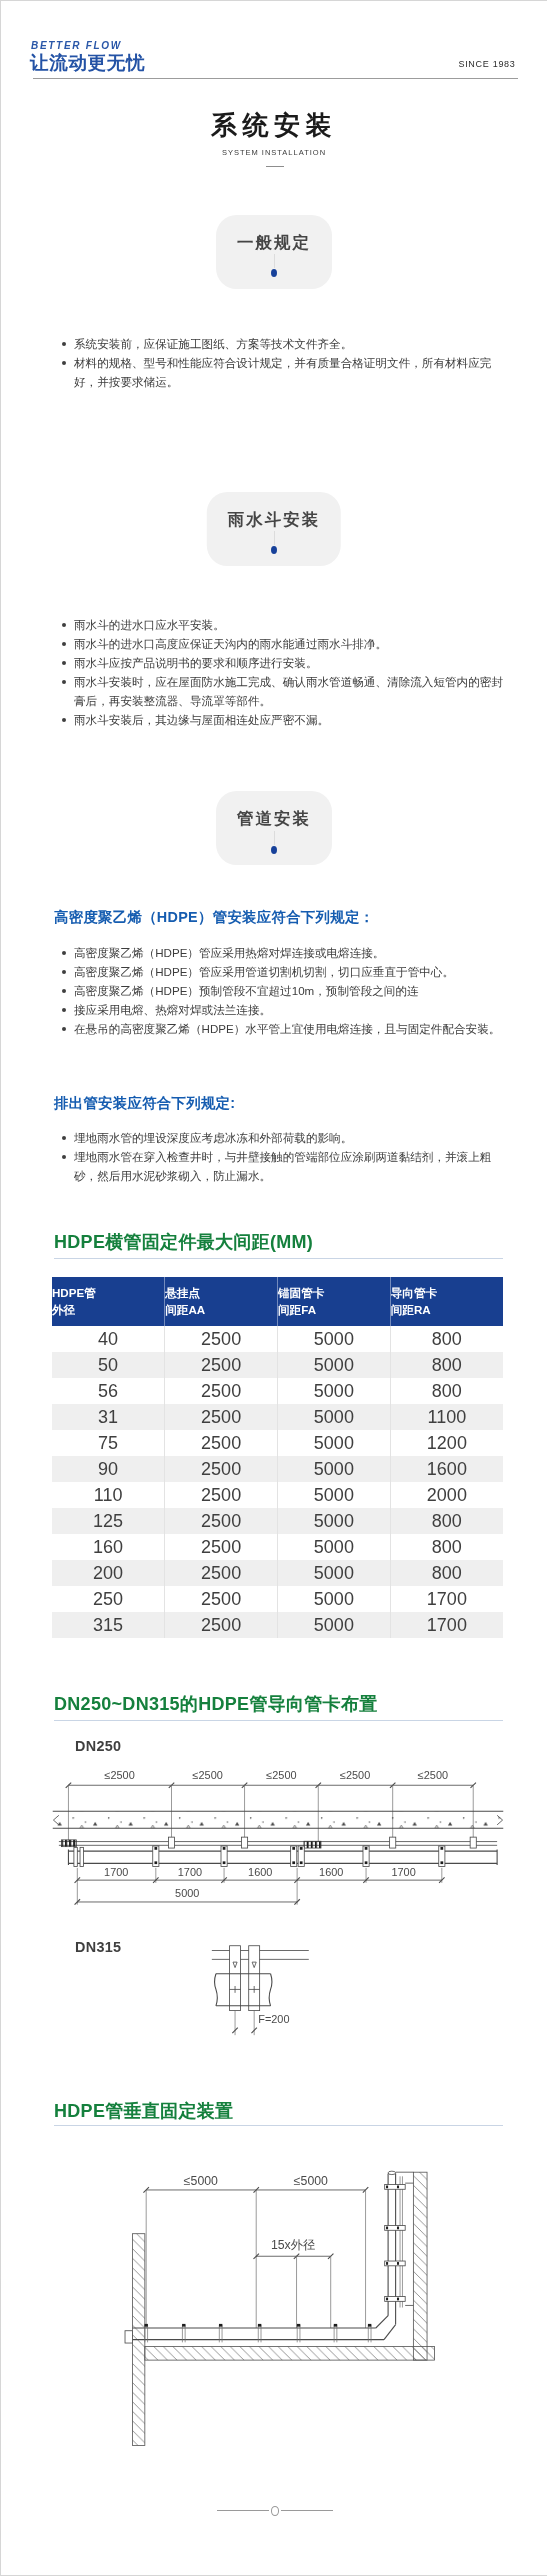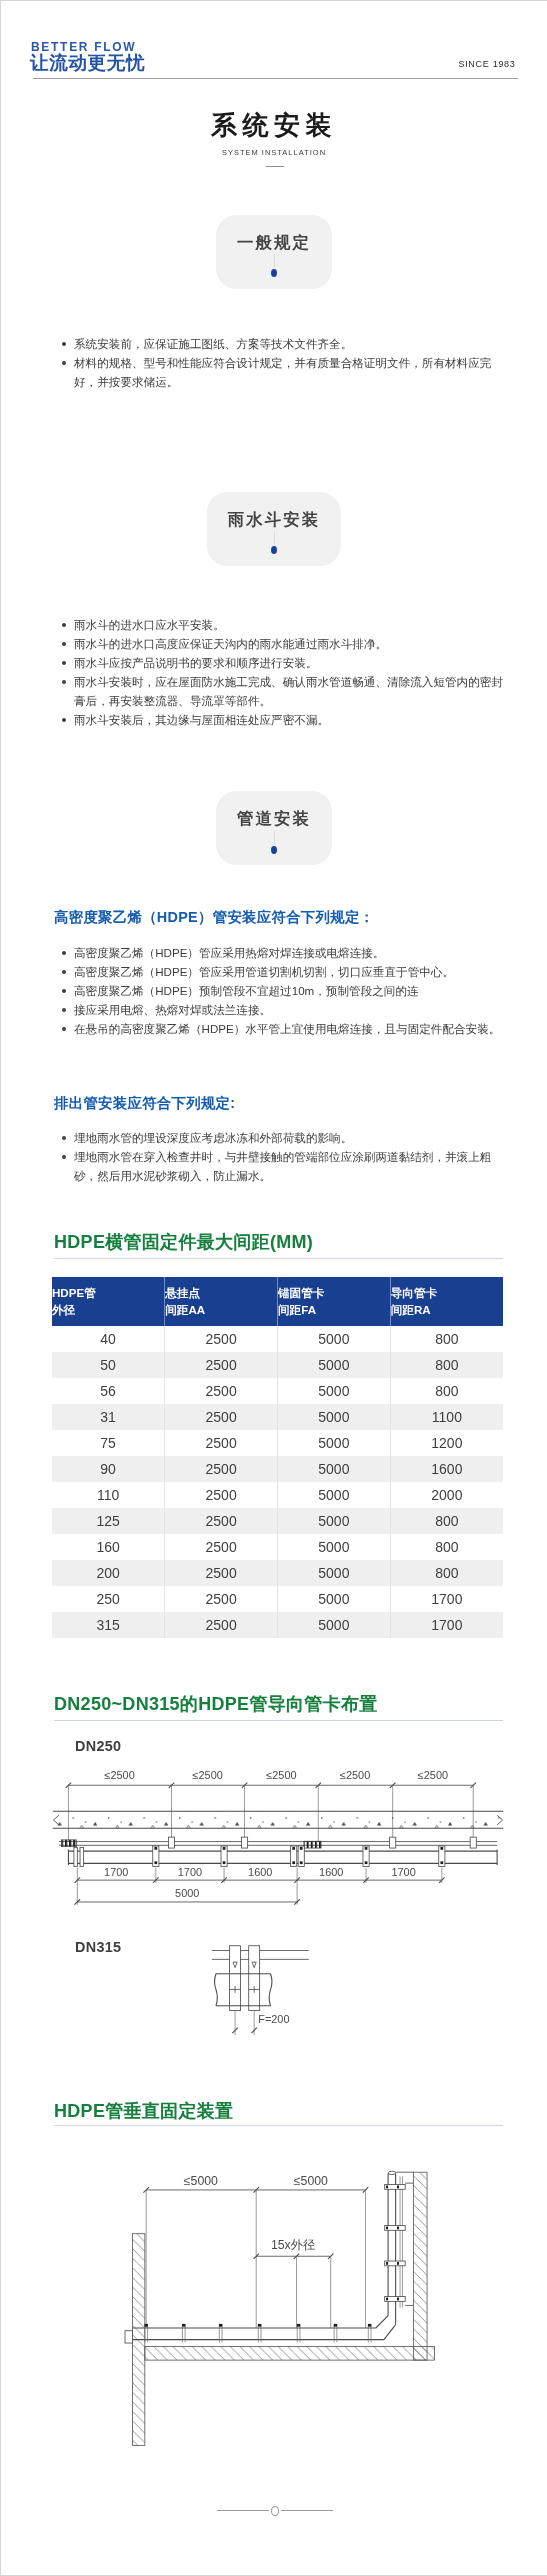--- a/index.html
+++ b/index.html
@@ -1,21 +1,21 @@
 <!DOCTYPE html>
 <html style="font-size:11px"><head>
 <meta charset="utf-8">
 <style>
   html,body{margin:0;padding:0;background:#ffffff;}
   body{font-family:"Liberation Sans","DejaVu Sans",sans-serif;}
   .page{position:relative;width:548px;height:2576px;background:#fff;border:0.7px solid #d6d6d6;box-sizing:border-box;overflow:hidden;}
   .abs{position:absolute;}
 
   
-  .brand-small{left:30px;top:39px;font-size:12px;font-weight:bold;letter-spacing:1.7px;color:#2a57a8;}
+  .brand-small{left:30px;top:39px;font-size:10px;font-weight:bold;letter-spacing:1.7px;color:#2a57a8;font-style:italic;}
   .brand-logo{left:29px;top:49px;font-size:18.5px;font-weight:800;letter-spacing:0.7px;color:#2352a5;}
   .since{right:31.5px;top:58px;font-size:9px;letter-spacing:0.7px;color:#2b2b2b;}
   .header-divider{left:31.5px;top:77px;width:485px;height:1.4px;background:#9c9c9c;}
 
   
   .page-title{left:0;top:107px;width:100%;text-align:center;font-size:26px;font-weight:bold;letter-spacing:5.5px;color:#1b1b1b;}
   .page-subtitle{left:0;top:147px;width:100%;text-align:center;font-size:7.5px;letter-spacing:1px;color:#3a3a3a;}
   .title-dash{left:265px;top:165px;width:18px;height:1.4px;background:#8d8d8d;}
 
   
@@ -29,21 +29,21 @@
   ul.bullets li::before{content:"";position:absolute;left:1.4px;top:7.5px;width:4.1px;height:4.1px;border-radius:50%;background:#3f3f3f;}
 
   .subhead{left:53px;font-size:14.4px;font-weight:bold;color:#155cb0;letter-spacing:0.3px;}
   .bighead{left:53px;font-size:18px;font-weight:bold;color:#15803d;letter-spacing:0.3px;}
   .head-underline{left:53px;width:449px;height:0.7px;background:#c9d5e5;}
 
   
   table.spacing{left:51px;top:1276px;width:451px;border-collapse:collapse;table-layout:fixed;position:absolute;}
   table.spacing th{background:#183f90;color:#fff;font-size:11.6px;font-weight:bold;line-height:16.4px;padding:8.2px 0;text-align:left;border-left:0.7px solid rgba(255,255,255,0.4);}
   table.spacing th:first-child{border-left:none;}
-  table.spacing td{height:26px;font-size:14px;color:#3f3f3f;text-align:center;border-left:0.7px solid #e3e3e3;padding:0;}
+  table.spacing td{height:26px;font-size:18px;color:#3f3f3f;text-align:center;border-left:0.7px solid #e3e3e3;padding:0;}
   table.spacing td:first-child{border-left:none;}
   table.spacing tbody tr:nth-child(even){background:#efefef;}
 
   .diagram-label{font-size:14.4px;font-weight:bold;color:#3f3f3f;letter-spacing:0.3px;}
 
   svg text{font-family:"Liberation Sans","DejaVu Sans",sans-serif;fill:#4a4a4a;}
   svg .ln{stroke:#4a4a4a;stroke-width:1.2;fill:none;}
   svg .ln2{stroke:#4a4a4a;stroke-width:1.6;fill:none;}
   svg .thin{stroke:#6b6b6b;stroke-width:1;fill:none;}
   svg .box{fill:#fff;stroke:#4a4a4a;stroke-width:1.2;}

